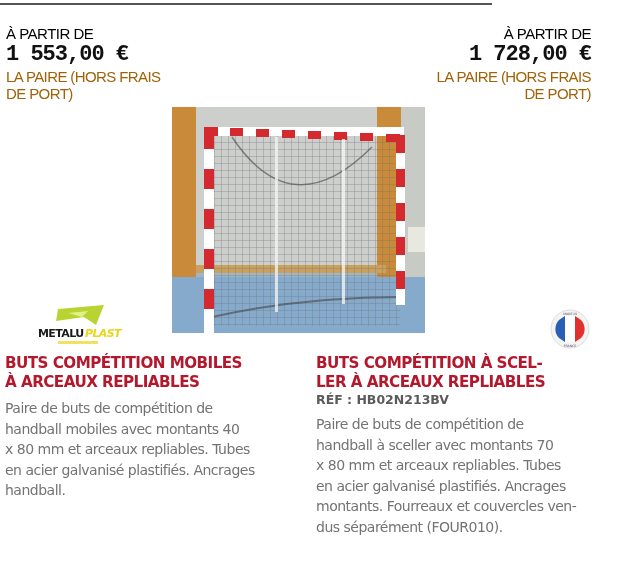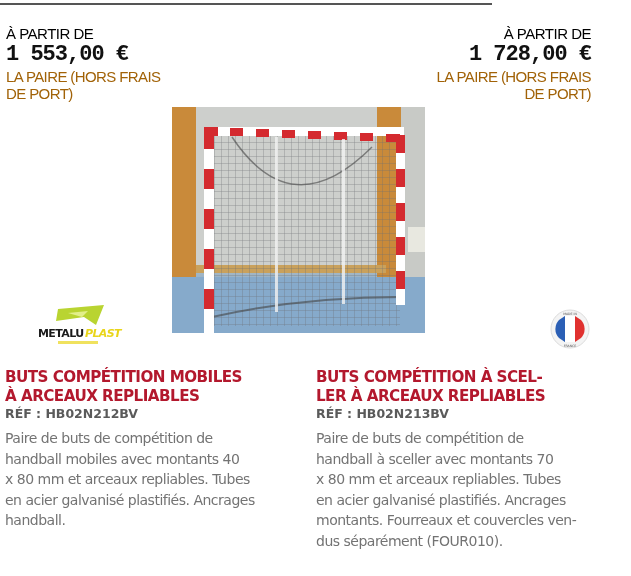--- a/index.html
+++ b/index.html
@@ -13,21 +13,21 @@
   .price-right { right: 40px; text-align: right; }
   .from { font-size: 15px; letter-spacing: -0.5px; color: #000000; }
   .amount { font-family: Liberation Mono, monospace; font-weight: bold; font-size: 22px; letter-spacing: -1px; margin-top: 3px; color: #111; }
   .note { font-size: 15px; letter-spacing: -0.6px; margin-top: 2px; line-height: 17px; color: #a16207; }
   .product-img {
     position: absolute; left: 172px; top: 107px; width: 253px; height: 226px; overflow: hidden;
     background: linear-gradient(180deg, #c9cbc8 0%, #c5c7c3 60%, #9db4c6 75%, #83a7c6 100%);
   }
   .brand-logo { position: absolute; left: 6px; top: 303px; width: 86px; height: 48px; margin-left: 32px; }
   .badge { position: absolute; left: 550px; top: 309px; width: 40px; height: 40px; }
-  .col { position: absolute; top: 367px; width: 290px; }
+  .col { position: absolute; top: 353px; width: 290px; }
   .col-left { left: 5px; }
   .col-right { left: 316px; }
   .title {
     font-family: "DejaVu Sans", sans-serif; font-weight: bold; font-size: 16.5px; line-height: 19px;
     color: #b3182d; letter-spacing: -0.6px; transform: scaleX(0.92); transform-origin: left; white-space: nowrap;
   }
   .ref { font-family: "DejaVu Sans", sans-serif; font-weight: bold; font-size: 12.5px; color: #5a5a5a; margin-top: 1px; letter-spacing: 0px; }
   .desc { font-family: "DejaVu Sans", sans-serif; font-size: 14px; line-height: 20.5px; color: #737373; margin-top: 7px; letter-spacing: -0.5px; }
   .desc span { display: block; white-space: nowrap; }
 </style>
@@ -128,21 +128,20 @@
     <text x="20" y="5.5" text-anchor="middle" font-family="DejaVu Sans, sans-serif" font-size="3.2" fill="#555">MADE IN</text>
     <text x="20" y="38" text-anchor="middle" font-family="DejaVu Sans, sans-serif" font-size="3.2" fill="#555">FRANCE</text>
   </svg>
 </div>
 
 <div class="col col-left">
   <div class="title">
     <div>BUTS COMPÉTITION MOBILES</div>
     <div>À ARCEAUX REPLIABLES</div>
   </div>
-  <div class="ref">RÉF : HB02N212BV</div>
   <div class="desc">
     <span>Paire de buts de compétition de</span>
     <span>handball mobiles avec montants 40</span>
     <span>x 80 mm et arceaux repliables. Tubes</span>
     <span>en acier galvanisé plastifiés. Ancrages</span>
     <span>handball.</span>
   </div>
 </div>
 
 <div class="col col-right">

